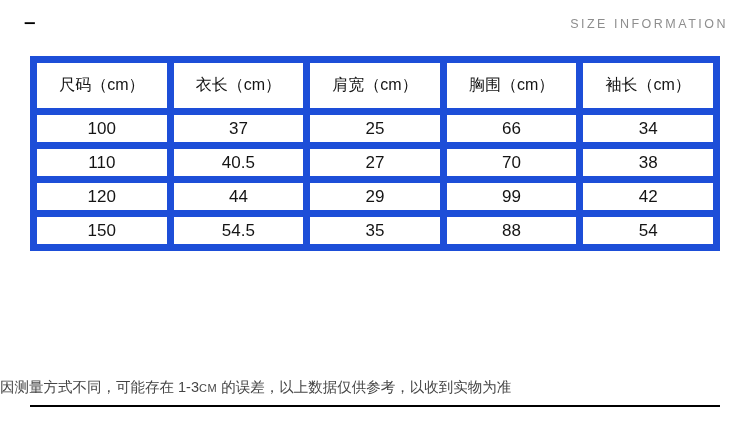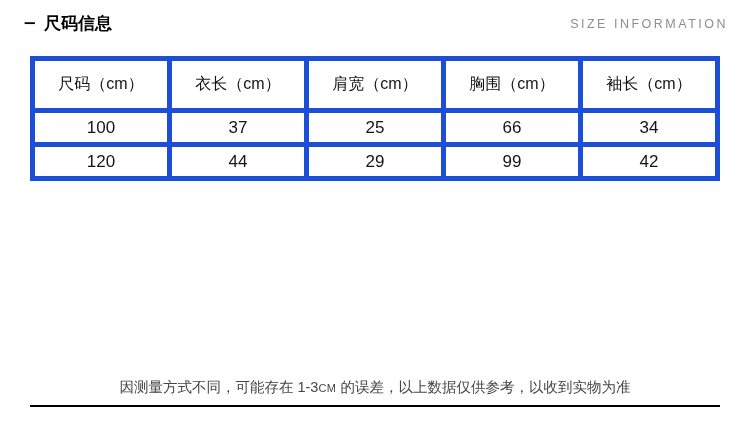--- a/index.html
+++ b/index.html
@@ -46,42 +46,42 @@
     left: 30px;
     top: 56px;
     width: 690px;
     border-collapse: collapse;
     border: 2px solid #000000;
     table-layout: fixed;
     background: #ffffff;
   }
   table.size-table th,
   table.size-table td {
-    border: 5px solid #1d4ed8;
+    border: 7px solid #1d4ed8;
     text-align: center;
     vertical-align: middle;
     font-weight: normal;
     color: #141414;
     padding: 0;
   }
   table.size-table th {
     height: 52px;
     font-size: 16px;
   }
   table.size-table td {
     height: 34px;
     font-size: 17px;
   }
 
   .note {
     position: absolute;
     left: 0;
     top: 377px;
     width: 750px;
-    text-align: center;
+    text-align: left;
     font-size: 14.5px;
     color: #454545;
     line-height: 20px;
   }
   .note .unit-small {
     font-size: 11px;
     letter-spacing: 0.5px;
   }
 
   .bottom-rule {
@@ -93,21 +93,20 @@
     background: #000000;
   }
 </style>
 </head>
 <body>
 
 <div class="page">
 
   <div class="section-header">
     <span class="dash">−</span>
-    <span>尺码信息</span>
   </div>
 
   <div class="subtitle-en">SIZE INFORMATION</div>
 
   <table class="size-table">
     <thead>
       <tr>
           <th>尺码（cm）</th>
           <th>衣长（cm）</th>
           <th>肩宽（cm）</th>
@@ -117,25 +116,39 @@
     </thead>
     <tbody>
         <tr>
           <td>100</td>
           <td>37</td>
           <td>25</td>
           <td>66</td>
           <td>34</td>
         </tr>
         <tr>
+          <td>110</td>
+          <td>40.5</td>
+          <td>27</td>
+          <td>70</td>
+          <td>38</td>
+        </tr>
+        <tr>
           <td>120</td>
           <td>44</td>
           <td>29</td>
           <td>99</td>
           <td>42</td>
+        </tr>
+        <tr>
+          <td>150</td>
+          <td>54.5</td>
+          <td>35</td>
+          <td>88</td>
+          <td>54</td>
         </tr>
       </tbody>
   </table>
 
   <div class="note">
     <span>因测量方式不同，可能存在 1-3</span><span class="unit-small">CM</span><span> 的误差，以上数据仅供参考，以收到实物为准</span>
   </div>
 
   <div class="bottom-rule"></div>
 

